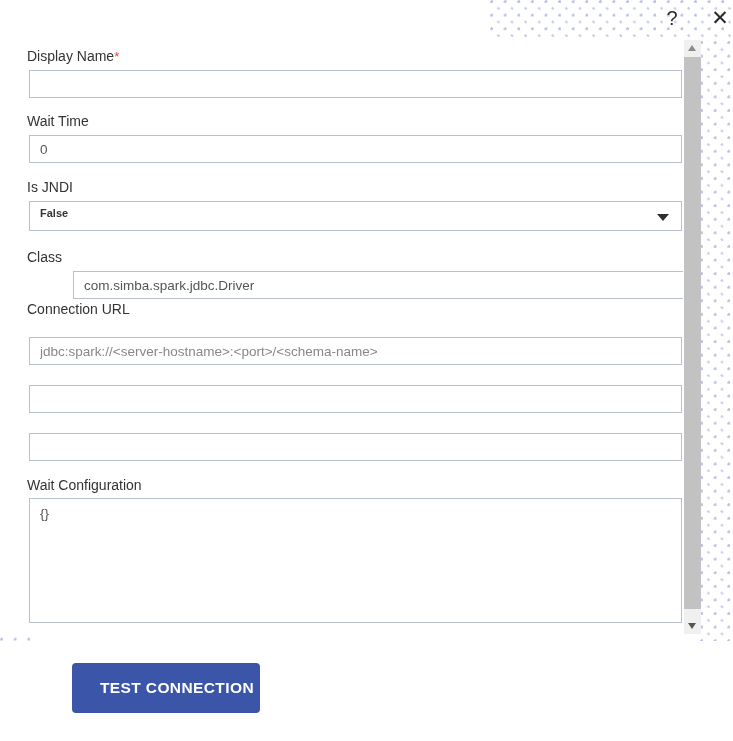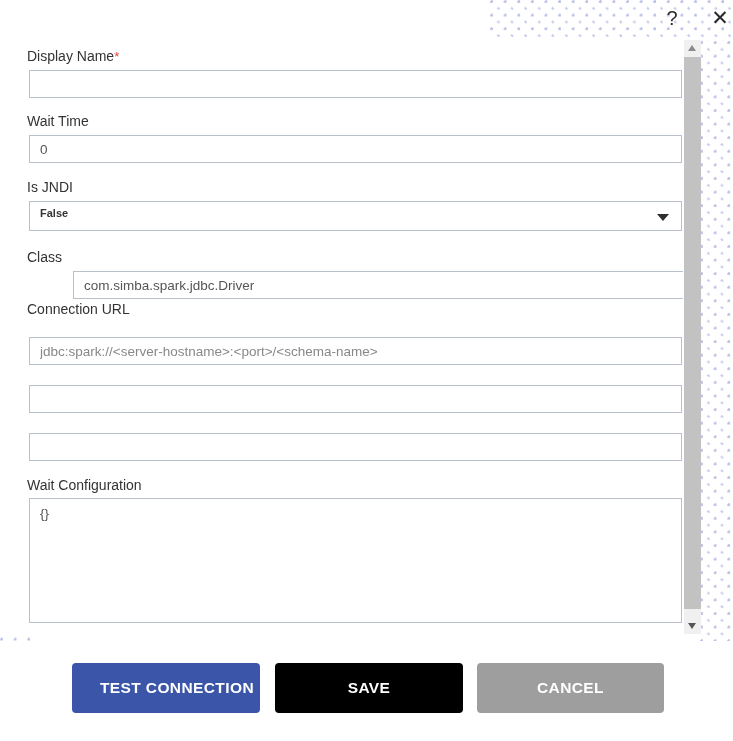--- a/index.html
+++ b/index.html
@@ -268,15 +268,13 @@
       <span class="sb-arrow-up"></span>
     </div>
   <div id="scroll-thumb"></div>
   <div id="scroll-down">
       <span class="sb-arrow-down"></span>
     </div>
 </div>
 
 <div id="footer">
   <button class="action-btn" id="btn-test" style="background: rgb(59, 85, 168); color: rgb(255, 255, 255);">TEST CONNECTION</button>
-  <button class="action-btn" id="btn-save" style="background: rgb(0, 0, 0); color: rgb(255, 255, 255);">SAVE</button>
-  <button class="action-btn" id="btn-cancel" style="background: rgb(158, 158, 158); color: rgb(255, 255, 255);">CANCEL</button>
 </div>
 
 </body></html>

